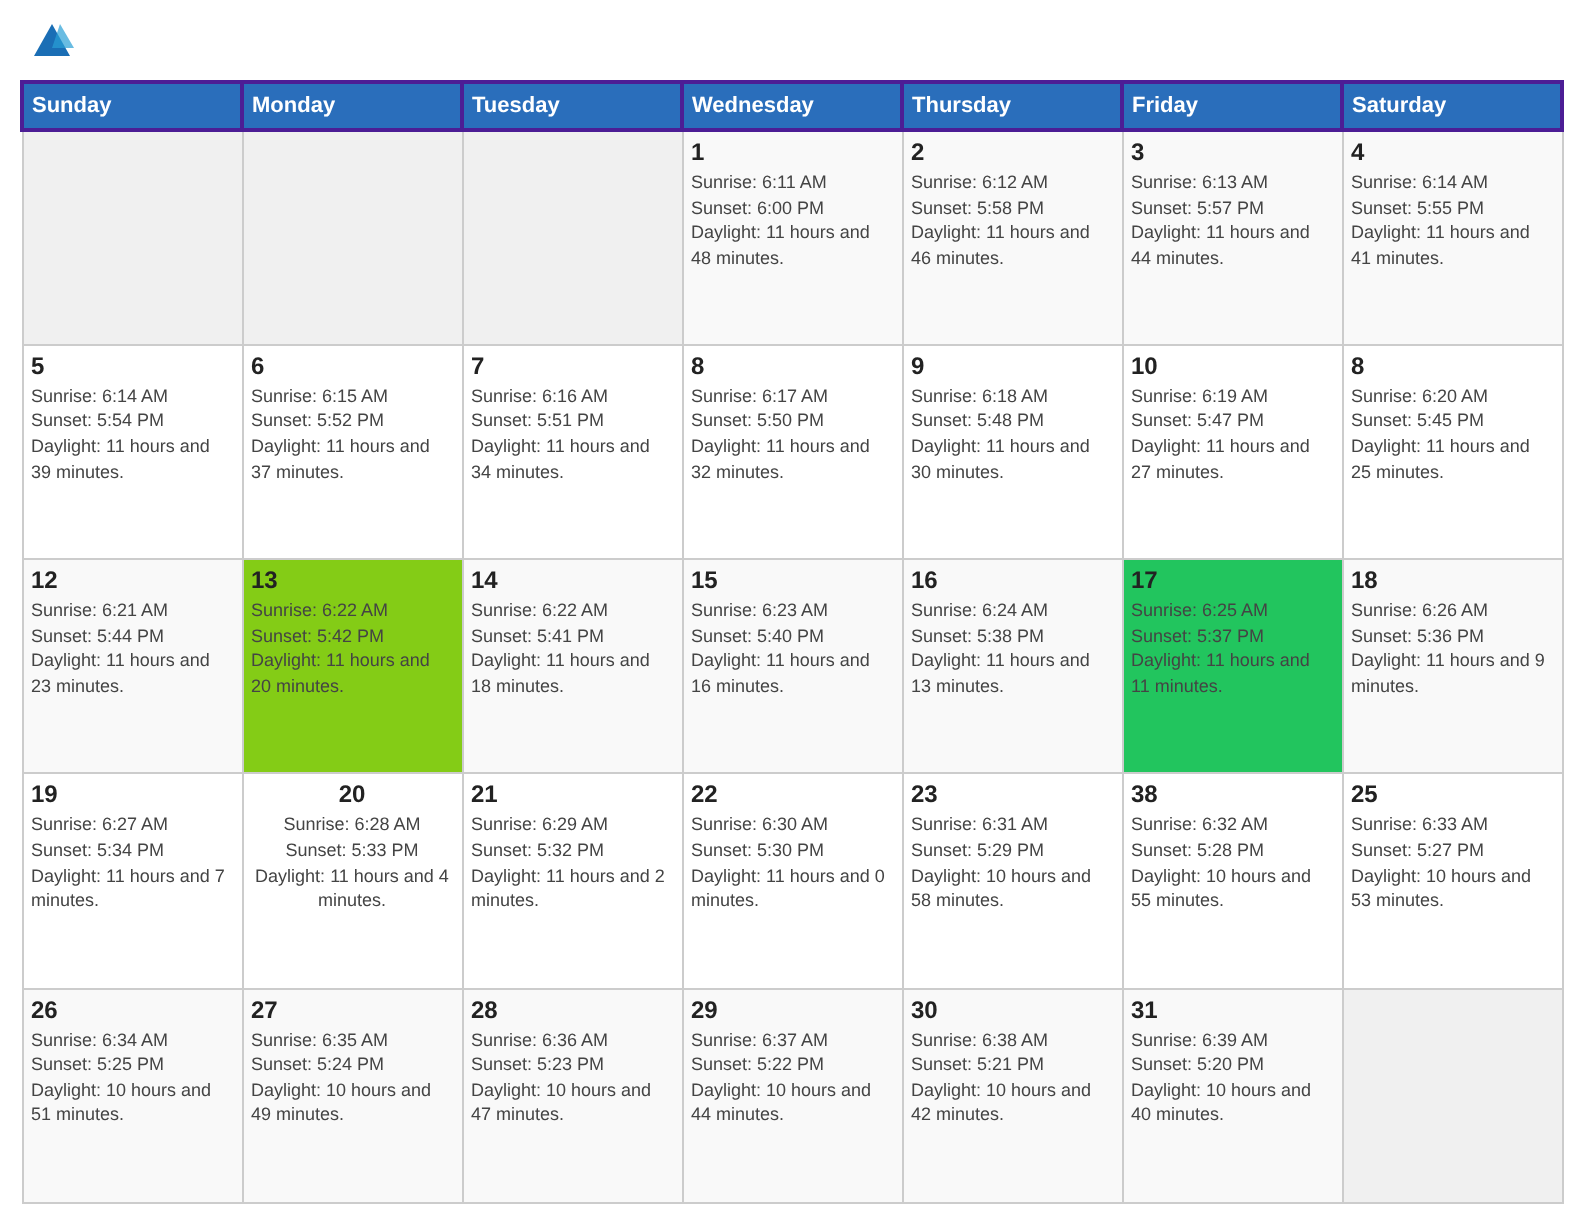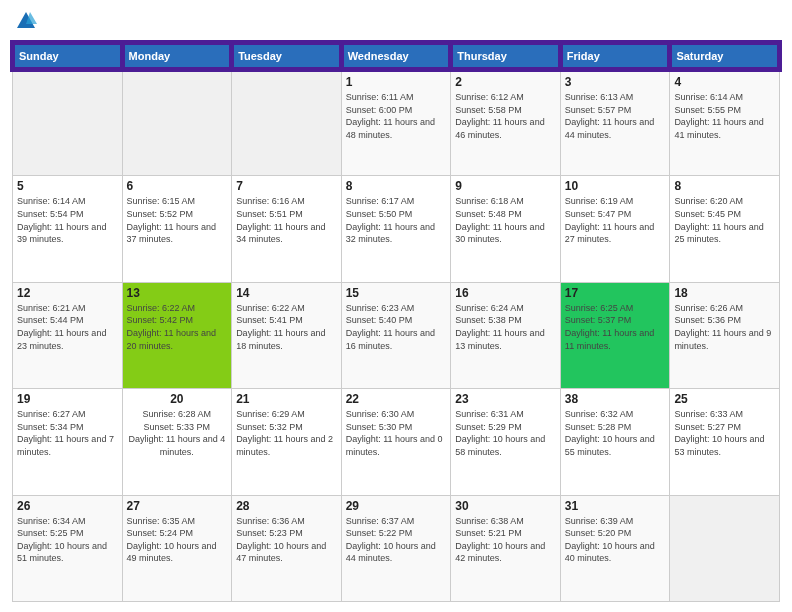--- a/index.html
+++ b/index.html
@@ -48,21 +48,21 @@
       width: 100%;
       table-layout: fixed;
     }
     .calendar thead tr th {
       background-color: #2a6ebb;
       color: #fff;
       font-size: 11px;
       font-weight: bold;
       padding: 5px 4px;
       text-align: left;
-      border: 5px solid #4c1d95;
+      border: 2px solid #4c1d95;
     }
     .calendar tbody tr td {
       border: 1px solid #ccc;
       vertical-align: top;
       padding: 3px 4px;
       font-size: 9.5px;
       color: #333;
       height: 88px;
       background: #fff;
     }

